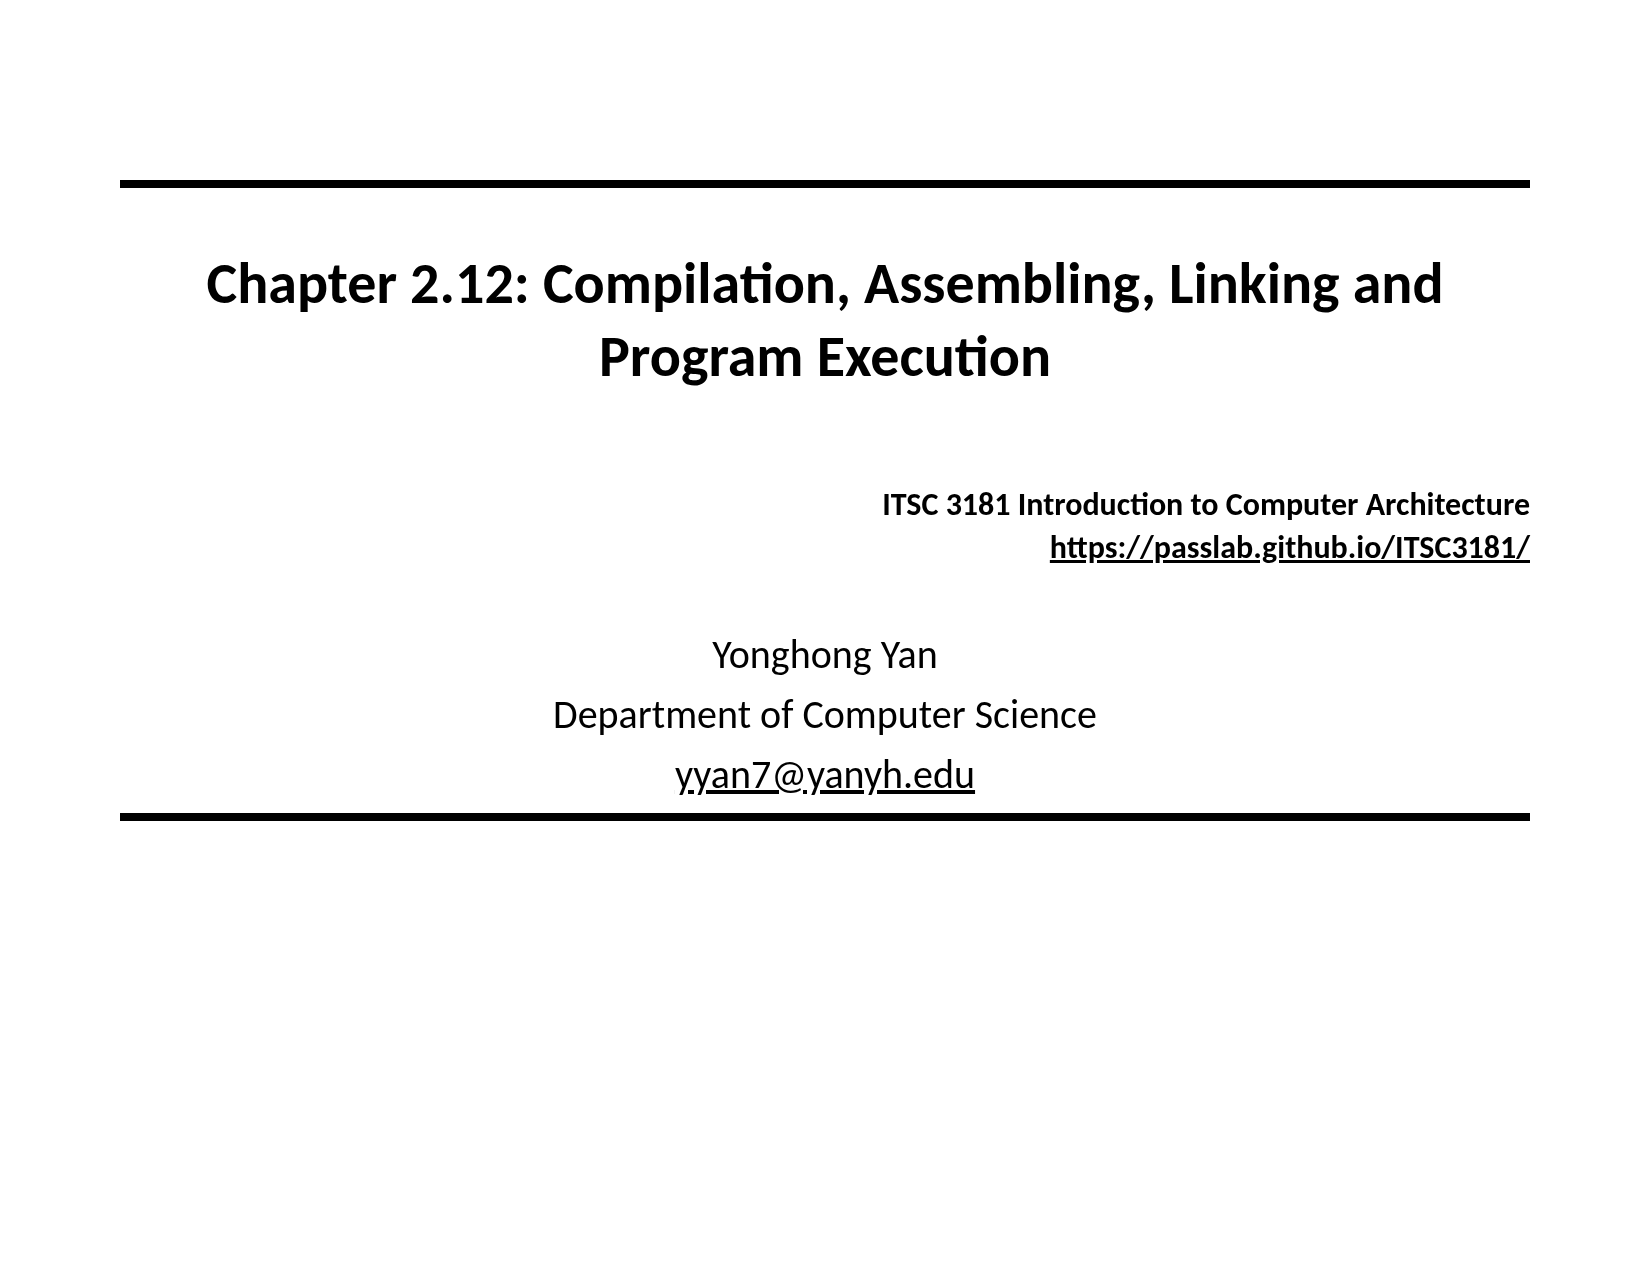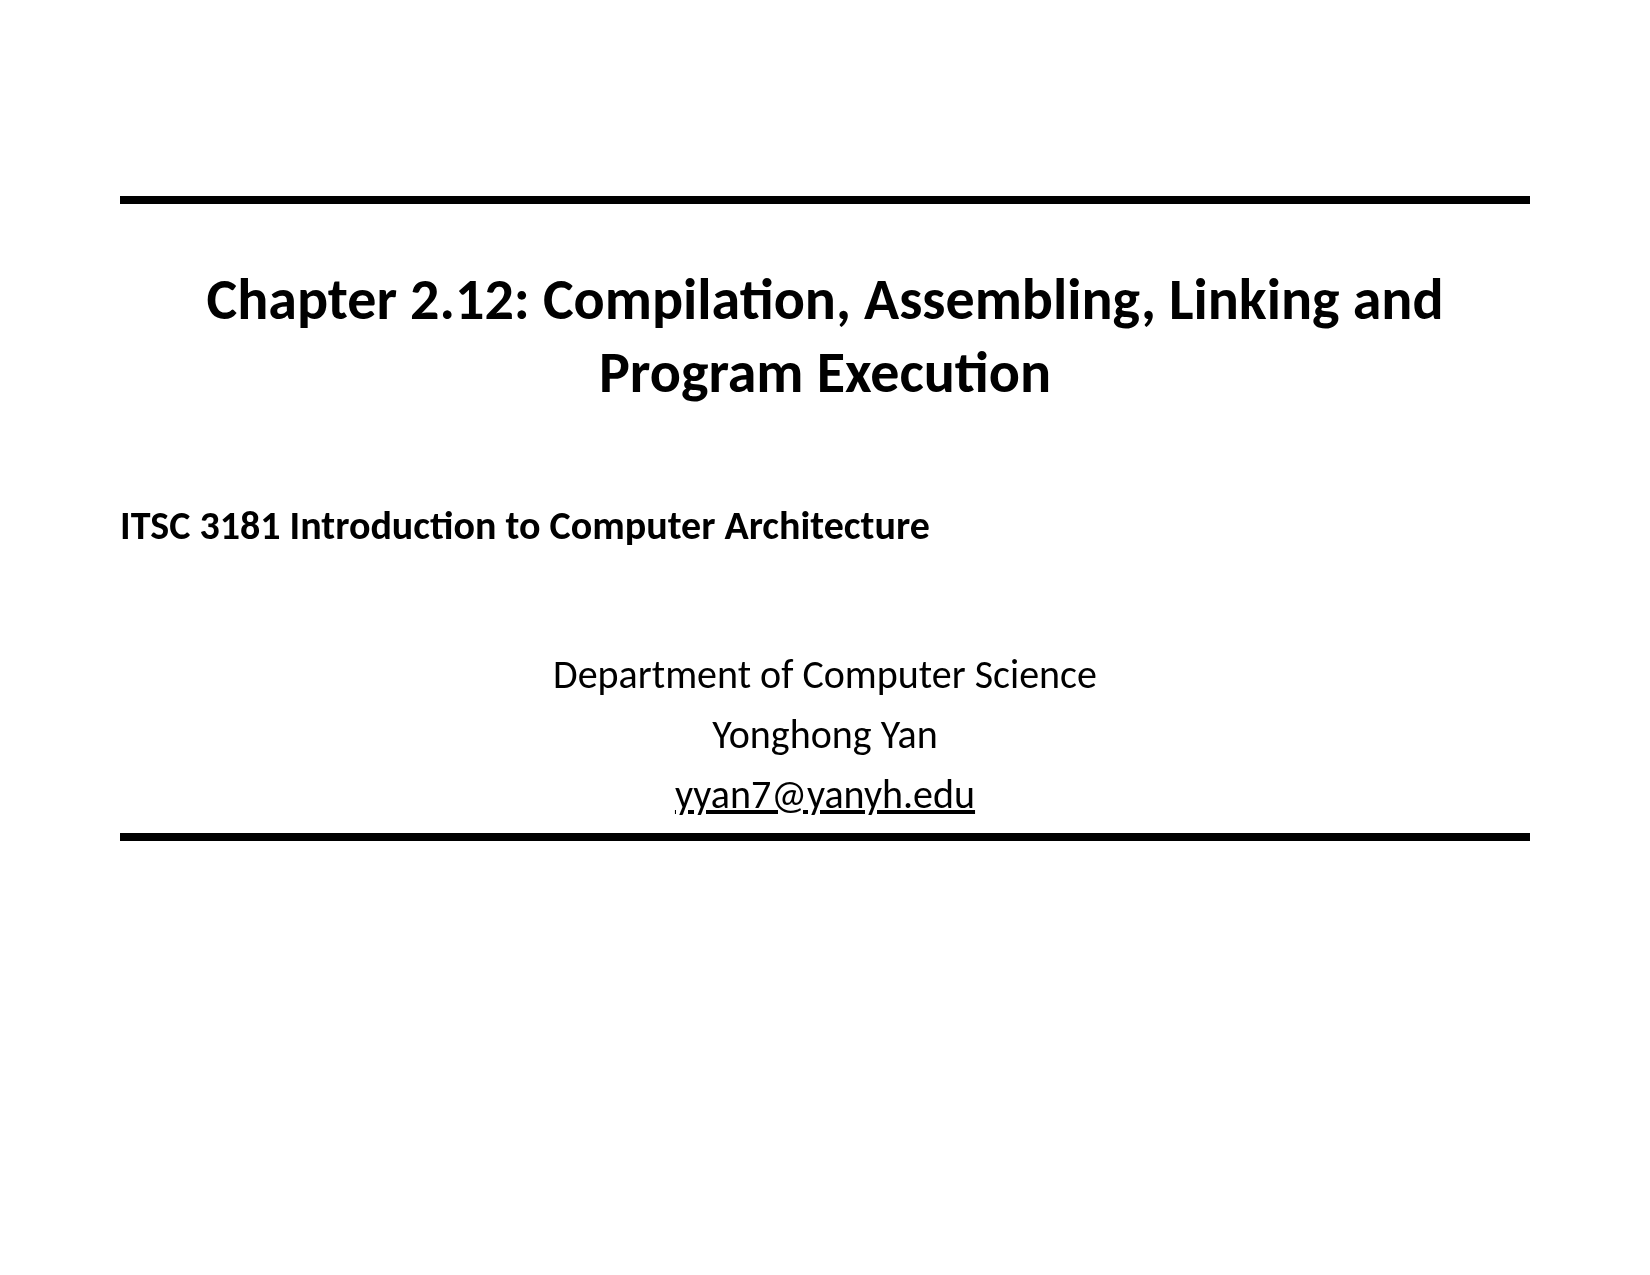--- a/index.html
+++ b/index.html
@@ -11,45 +11,45 @@
       width: 1650px;
       height: 1275px;
       background: #ffffff;
       font-family: Calibri, 'Segoe UI', Arial, sans-serif;
       color: #000000;
       position: relative;
     }
     .slide {
       width: 100%;
       height: 100%;
-      padding: 16px 120px;
+      padding: 0 120px;
       display: flex;
       flex-direction: column;
     }
     .top-spacer {
       height: 180px;
     }
     .top-rule {
       border: none;
       border-top: 8px solid #000000;
       margin-bottom: 60px;
     }
     .title {
       font-size: 58px;
       font-weight: 700;
       text-align: center;
       line-height: 1.25;
       margin-bottom: 90px;
     }
     .course-block {
-      text-align: left;
-      font-size: 40px;
+      text-align: right;
+      font-size: 32px;
       font-weight: 700;
       line-height: 1.35;
-      margin-bottom: 92px;
+      margin-bottom: 56px;
     }
     .course-link {
       text-decoration: underline;
       font-weight: 700;
     }
     .info-block {
       text-align: center;
       font-size: 40px;
       font-weight: 400;
       line-height: 1.5;
@@ -67,22 +67,23 @@
 <body>
 
 <div class="slide">
   <div class="top-spacer"></div>
   <hr class="top-rule">
 
   <h1 class="title">Chapter 2.12: Compilation, Assembling, Linking and Program Execution</h1>
 
   <div class="course-block">
     <div>ITSC 3181 Introduction to Computer Architecture</div>
+    <div class="course-link">https://passlab.github.io/ITSC3181/</div>
   </div>
 
   <div class="info-block">
+    <div>Yonghong Yan</div>
     <div>Department of Computer Science</div>
-    <div>Yonghong Yan</div>
     <div class="info-link">yyan7@yanyh.edu</div>
   </div>
 
   <hr class="bottom-rule">
 </div>
 
 </body></html>

